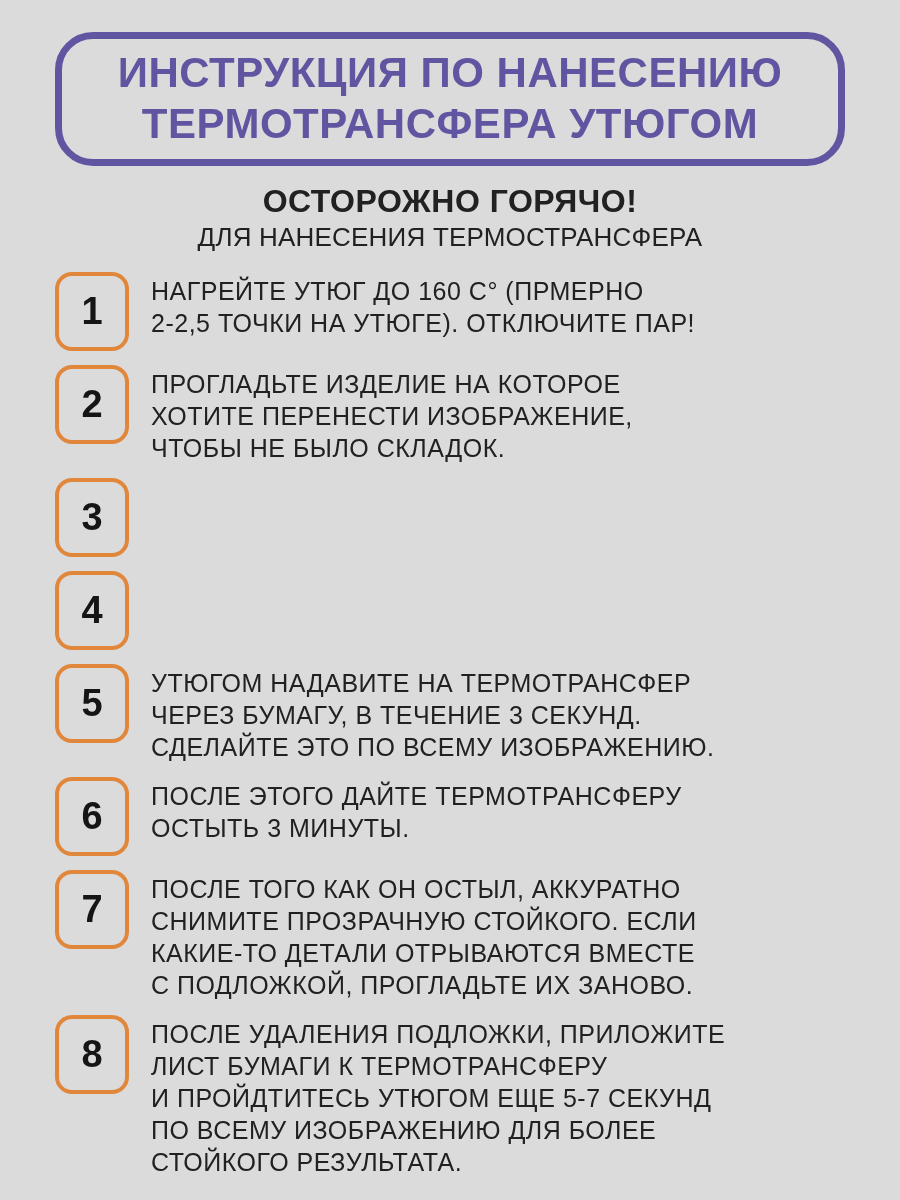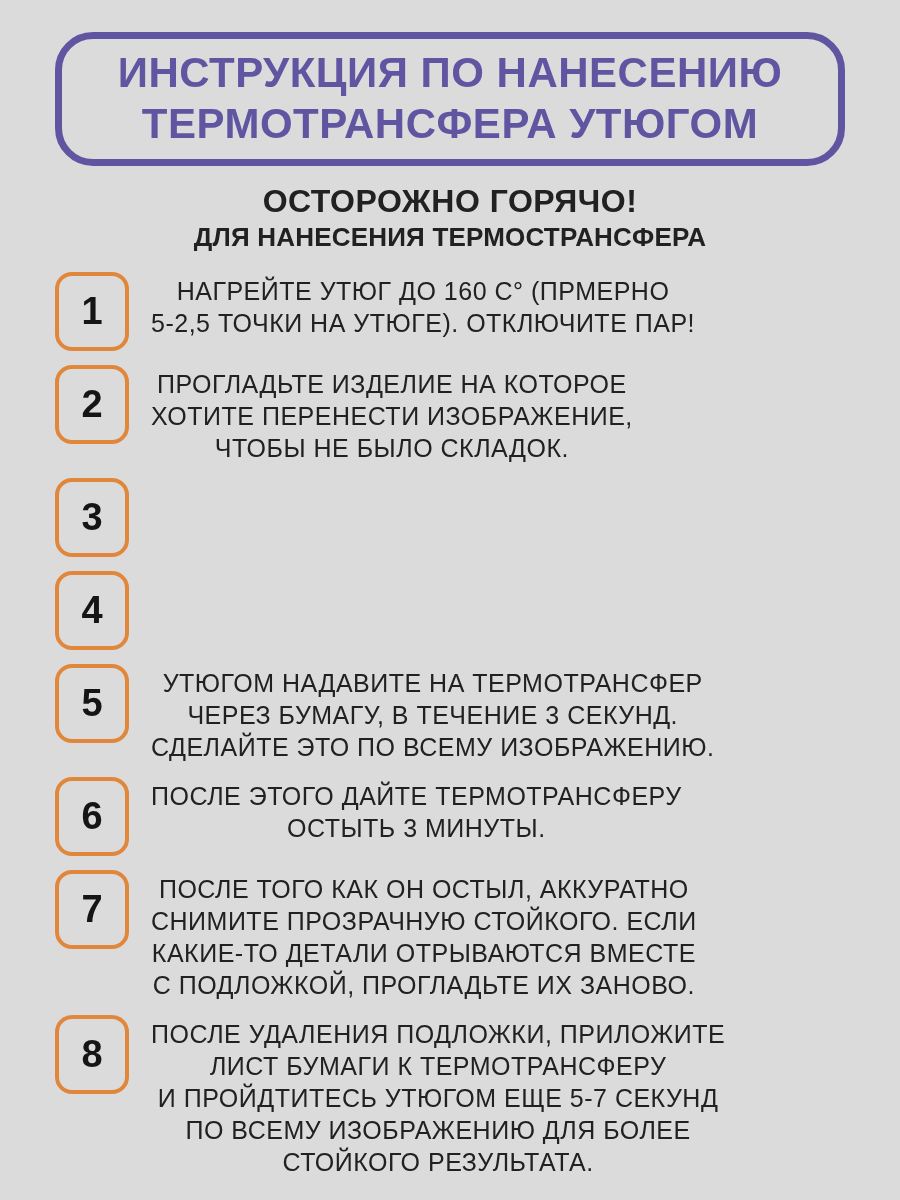--- a/index.html
+++ b/index.html
@@ -1,21 +1,21 @@
 <!DOCTYPE html>
 <html style="--purple: #6055a0; --orange: #e0873c; --bg: #dcdbdc; --text: #212121;"><head>
 <meta charset="utf-8">
 <style>
   :root{
     --purple:#6055a0;
     --orange:#e0873c;
     --bg:#dcdbdc;
     --text:#212121;
   }
-  *{margin:0;padding:0;box-sizing:border-box;text-align:center;}
+  *{margin:0;padding:0;box-sizing:border-box;}
   html,body{width:900px;height:1200px;overflow:hidden;}
   body{
     background:var(--bg);
     font-family:"Liberation Sans","DejaVu Sans",sans-serif;
     color:var(--text);
   }
   .page{
     width:900px;height:1200px;
     padding:32px 55px 0 55px;
     display:flex;flex-direction:column;
@@ -39,21 +39,21 @@
     text-align:center;
   }
   .warning .warn-heading{
     font-size:32px;
     font-weight:bold;
     letter-spacing:.5px;
     line-height:1.25;
   }
   .warning .warn-line{
     font-size:26px;
-    font-weight:bold;
+    font-weight:normal;
     line-height:1.24;
     letter-spacing:.2px;
   }
   .steps{
     margin-top:18px;
     display:flex;
     flex-direction:column;
     gap:14px;
     flex:1 1 auto;
   }
@@ -96,21 +96,21 @@
   <div class="warning">
     <div class="warn-heading">ОСТОРОЖНО ГОРЯЧО!</div>
     <div class="warn-line">ДЛЯ НАНЕСЕНИЯ ТЕРМОСТРАНСФЕРА</div>
   </div>
 
   <div class="steps">
 
     <div class="step">
       <div class="step-num">1</div>
       <div class="step-text">НАГРЕЙТЕ УТЮГ ДО 160 С° (ПРМЕРНО
-5-2,5 ТОЧКИ НА УТЮГЕ). ОТКЛЮЧИТЕ ПАР!</div>
+2-2,5 ТОЧКИ НА УТЮГЕ). ОТКЛЮЧИТЕ ПАР!</div>
     </div>
 
     <div class="step">
       <div class="step-num">2</div>
       <div class="step-text">ПРОГЛАДЬТЕ ИЗДЕЛИЕ НА КОТОРОЕ
 ХОТИТЕ ПЕРЕНЕСТИ ИЗОБРАЖЕНИЕ,
 ЧТОБЫ НЕ БЫЛО СКЛАДОК.</div>
     </div>
 
     <div class="step">

